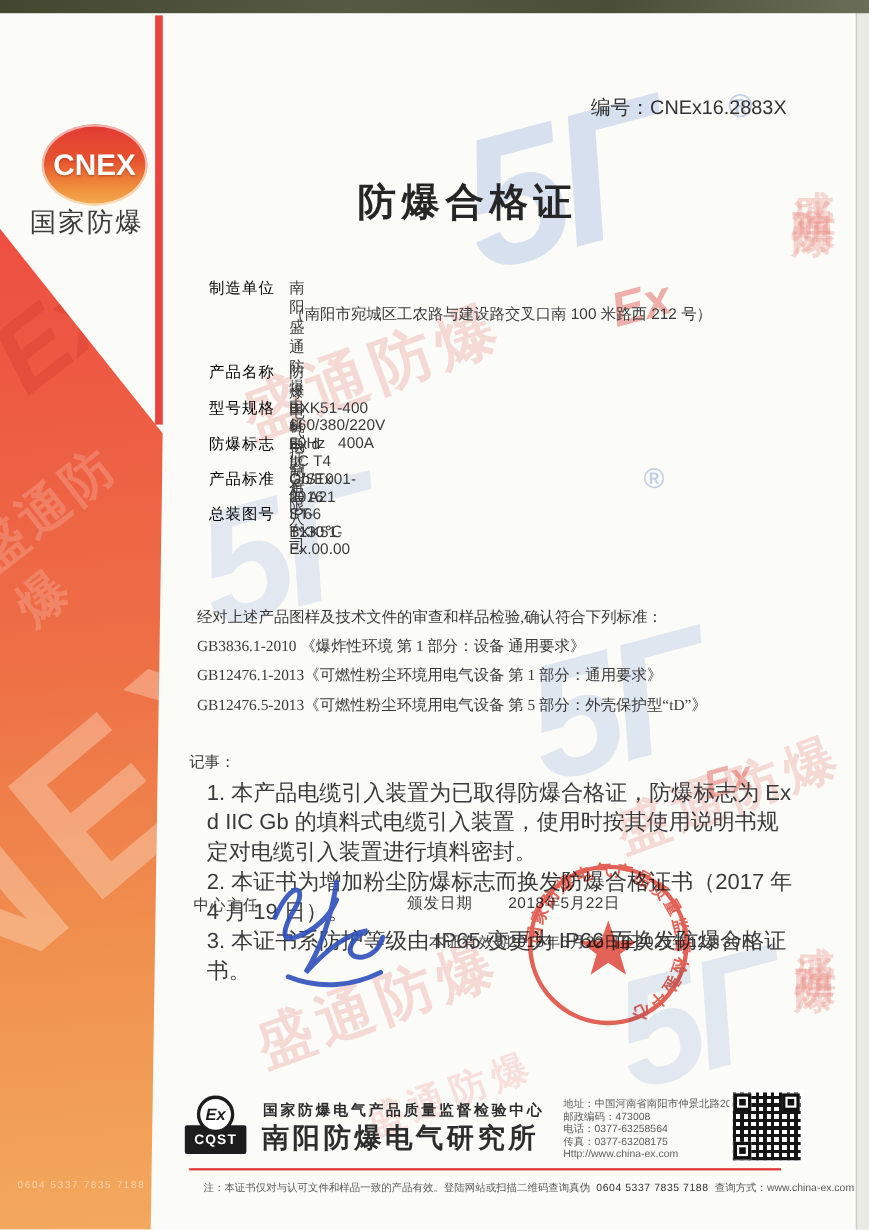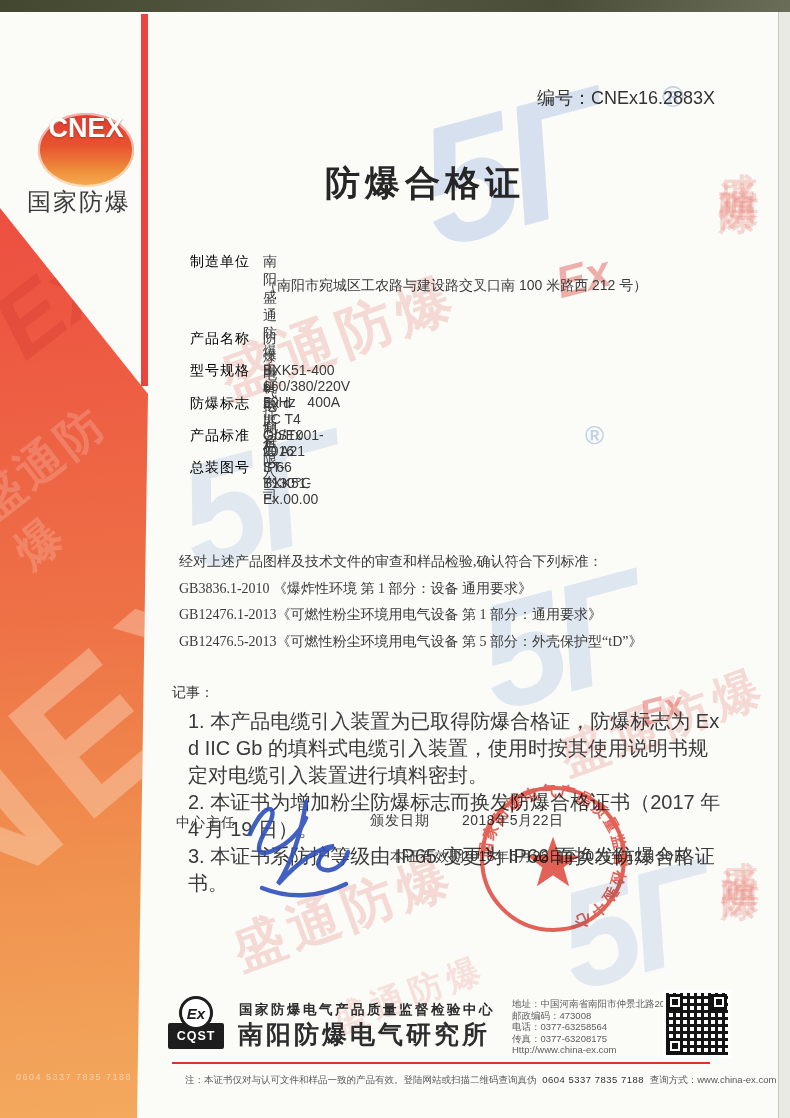--- a/index.html
+++ b/index.html
@@ -24,21 +24,21 @@
              color:rgba(255,238,216,.34);transform:rotate(-40deg);letter-spacing:14px;}
   .band-ex{position:absolute;left:-6px;top:250px;font-size:92px;font-weight:900;font-style:italic;
            color:rgba(198,40,38,.22);transform:rotate(-38deg);}
   .band-brand{position:absolute;left:-16px;top:420px;font-size:46px;font-weight:900;
               color:rgba(255,255,255,.18);transform:rotate(-38deg);letter-spacing:4px;}
   .band-num{position:absolute;left:16px;top:1072px;font-size:9px;color:rgba(255,245,235,.55);letter-spacing:1.5px;}
   .band-line{left:141px;top:14px;width:7px;height:372px;background:#e9453e;z-index:2;}
   
   .logo-ellipse{left:38px;top:113px;width:96px;height:74px;border-radius:50%;z-index:3;
       background:linear-gradient(180deg,#e23a34 0%,#e7532f 45%,#ef8f3c 78%,#f5ad52 100%);
-      display:flex;justify-content:center;
+      display:flex;align-items:center;justify-content:center;
       box-shadow:0 0 0 2px rgba(255,255,255,.6) inset;}
   .logo-ellipse span{color:#fff;font-weight:900;font-size:27px;letter-spacing:0px;text-shadow:0 1px 2px rgba(120,30,10,.45);}
   .logo-sub{left:27px;top:186px;font-size:24px;font-weight:400;color:#3c3c3c;letter-spacing:2px;z-index:3;}
   
   .serial{left:537px;top:86px;font-size:18px;color:#333;z-index:3;}
   .title{left:240px;top:160px;width:370px;text-align:center;font-size:35px;font-weight:900;color:#262626;
          letter-spacing:5px;z-index:3;margin:0;}
   
   .frow{z-index:3;font-size:14px;}
   .frow .lab{position:absolute;left:0;top:0;width:70px;color:#000000;letter-spacing:1px;}

